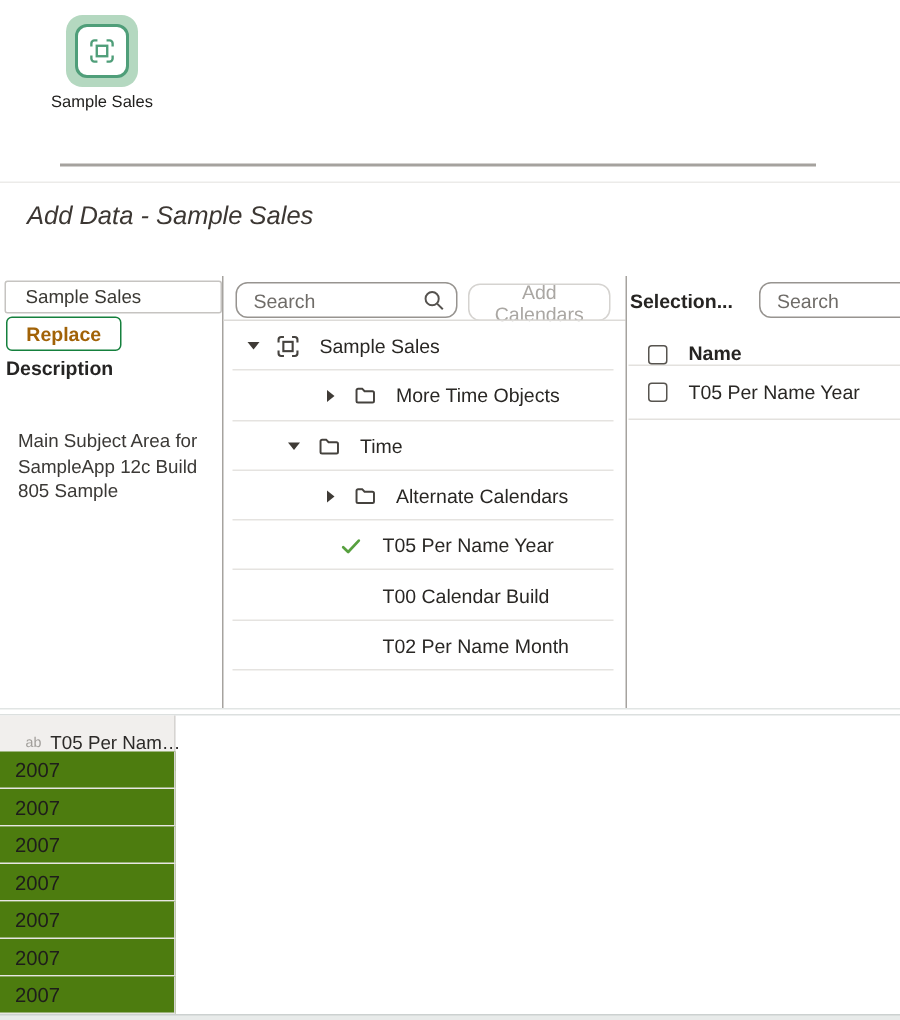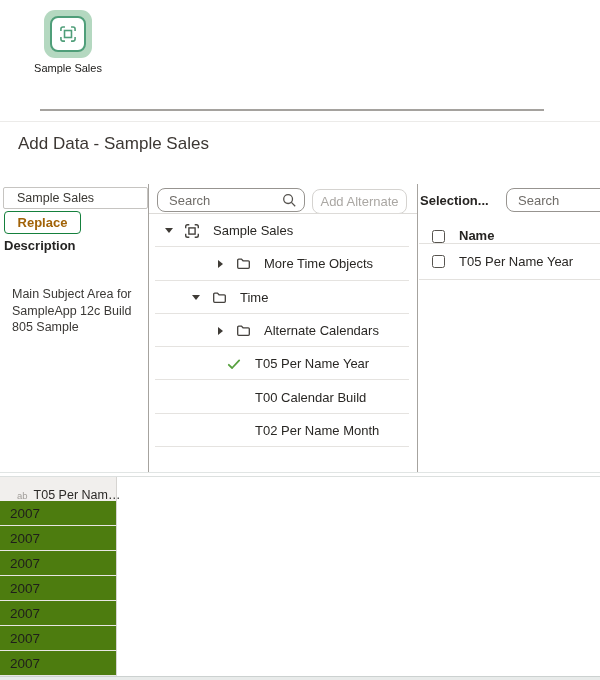--- a/index.html
+++ b/index.html
@@ -7,21 +7,21 @@
        font-family:"Liberation Sans","DejaVu Sans",sans-serif;color:#2b2926;}
   #app *{box-sizing:border-box;}
 
   
   .tile{position:absolute;left:44px;top:10px;width:48px;height:48px;border-radius:11px;background:#b4d8c0;cursor:pointer;}
   .tile-inner{position:absolute;left:6px;top:6px;right:6px;bottom:6px;background:#fff;border:2px solid #4f9e79;border-radius:8px;display:flex;align-items:center;justify-content:center;}
   .tile-caption{position:absolute;left:18px;top:62px;width:100px;text-align:center;font-size:11px;color:#21201e;}
 
   .top-divider{position:absolute;left:40px;top:109px;width:504px;height:2px;background:#a5a29e;}
   .dialog-top-border{position:absolute;left:0;top:121px;width:600px;height:1px;background:#ecebe9;}
-  .dialog-title{position:absolute;left:18px;top:134px;font-size:17px;color:#3c3733;}
+  .dialog-title{position:absolute;left:18px;top:134px;font-size:17px;color:#3c3733;font-style:italic;}
 
   
   .name-input{position:absolute;left:3px;top:187px;width:145px;height:22px;border:1px solid #c6c4c1;border-radius:2px;
       padding:0 4px 0 13px;font:12.5px "Liberation Sans",sans-serif;color:#3a3833;background:#fff;outline:none;}
   .replace-btn{position:absolute;left:4px;top:211px;width:77px;height:23px;background:#fff;border:1px solid #15803d;border-radius:4px;
       font:bold 13px "Liberation Sans",sans-serif;color:#a16207;display:flex;align-items:center;justify-content:center;cursor:pointer;}
   .desc-heading{position:absolute;left:4px;top:238px;font-size:13px;font-weight:bold;color:#252423;}
   .desc-text{position:absolute;left:12px;top:286px;width:128px;font-size:12.5px;line-height:16.5px;color:#3b3936;}
 
   .vdivider{position:absolute;top:184px;width:1px;height:288px;background:#a6a39f;}
@@ -104,21 +104,21 @@
 
   <div class="search-box sb-mid">
     <input placeholder="Search" style="">
     <span class="mag">
       <svg width="15" height="15" viewBox="0 0 15 15" fill="none" stroke="#55524e" stroke-width="1.3">
         <circle cx="6.1" cy="6.1" r="4.4"></circle>
           <path d="M9.4 9.4L13.2 13.2"></path>
       </svg>
     </span>
   </div>
-  <button class="add-selected-btn" disabled="">Add Alternate</button>
+  <button class="add-selected-btn" disabled="">Add Calendars</button>
   <div class="search-sep"></div>
 
   <div class="tree" id="field-tree">
       <div class="tree-row" style="padding-left: 12px;">
         <span class="slot caret-slot">
           <i class="caret-down"></i>
         </span>
         <span class="slot icon-slot">
           <svg width="16" height="16" viewBox="0 0 16 16" fill="none" stroke="#45423e" stroke-width="1.4">
             <rect x="4.9" y="4.9" width="6.2" height="6.2"></rect>

